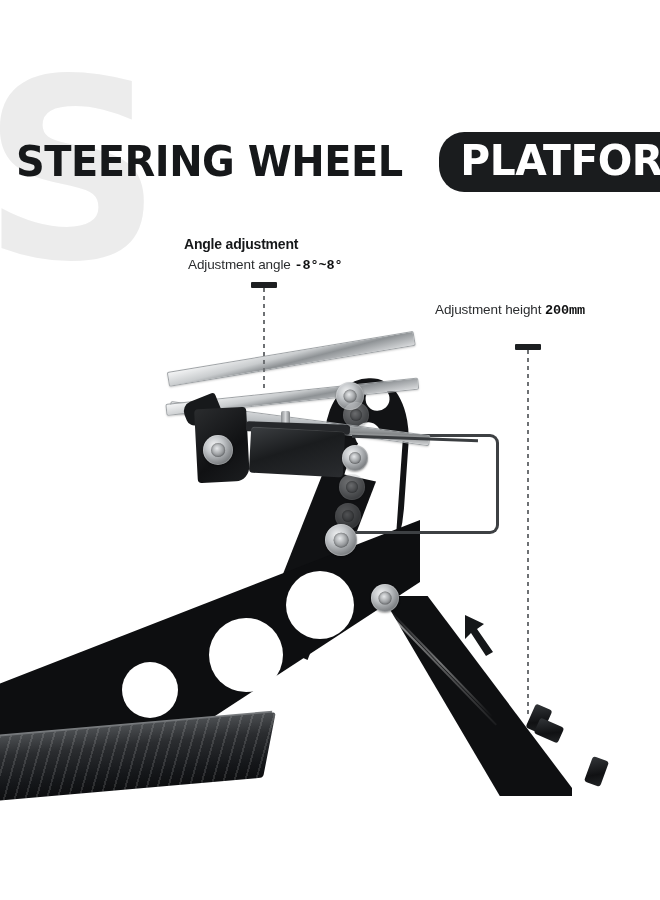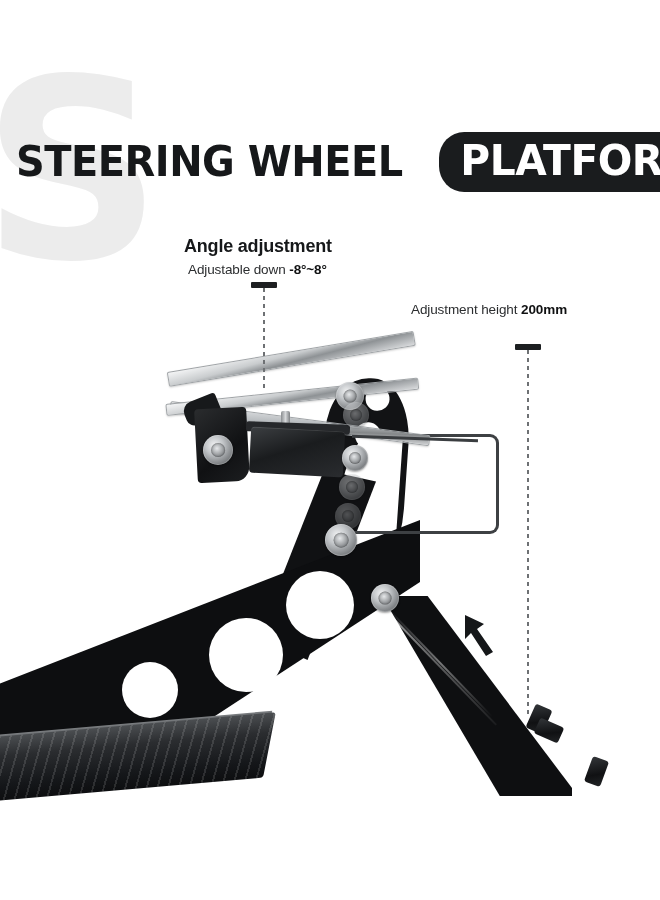--- a/index.html
+++ b/index.html
@@ -65,39 +65,39 @@
     border-radius: 26px;
     padding: 8px 22px 10px 22px;
     transform: scaleX(0.97);
     transform-origin: left center;
     font-family: "DejaVu Sans", sans-serif;
   }
 
   
   .callout { position: absolute; }
   .callout-title {
-    font-size: 18px;
+    font-size: 14px;
     font-weight: bold;
     color: #16181a;
     letter-spacing: -0.2px;
     white-space: nowrap;
   }
   .callout-sub {
     margin-top: 5px;
     font-size: 13.5px;
     color: #2b2d2f;
     letter-spacing: -0.1px;
     white-space: nowrap;
   }
-  .callout-sub b { font-weight: bold; color: #101112; }
+  .callout-sub b { font-weight: bold; color: #101112; font-family: Liberation Mono, monospace; }
 
   .callout-a { left: 184px; top: 236px; }
   .callout-a .callout-sub { margin-left: 4px; }
   .callout-b { left: 411px; top: 297px; }
-  .callout-b .callout-sub { }
+  .callout-b .callout-sub { margin-left: 24px; }
 
   
   .leader { position: absolute; }
   .leader .cap {
     position: absolute;
     left: -13px;
     top: 0;
     width: 26px;
     height: 6px;
     background: #1d1f21;
@@ -423,21 +423,21 @@
   </div>
 
   <div class="headline">
     <span class="headline-main">STEERING WHEEL</span>
     <span class="headline-pill">PLATFORM</span>
   </div>
 
   <div class="callout callout-a">
     <div class="callout-title">Angle adjustment</div>
     <div class="callout-sub">
-      <span>Adjustable down </span><b>-8°~8°</b>
+      <span>Adjustment angle </span><b>-8°~8°</b>
     </div>
   </div>
   <div class="leader leader-a">
     <div class="cap"></div>
     <div class="stem"></div>
   </div>
 
   <div class="callout callout-b">
     <div class="callout-sub">
       <span>Adjustment height </span><b>200mm</b>

